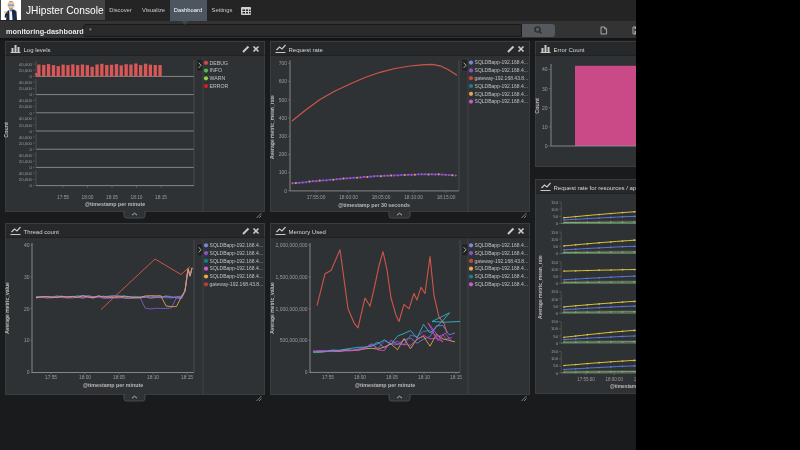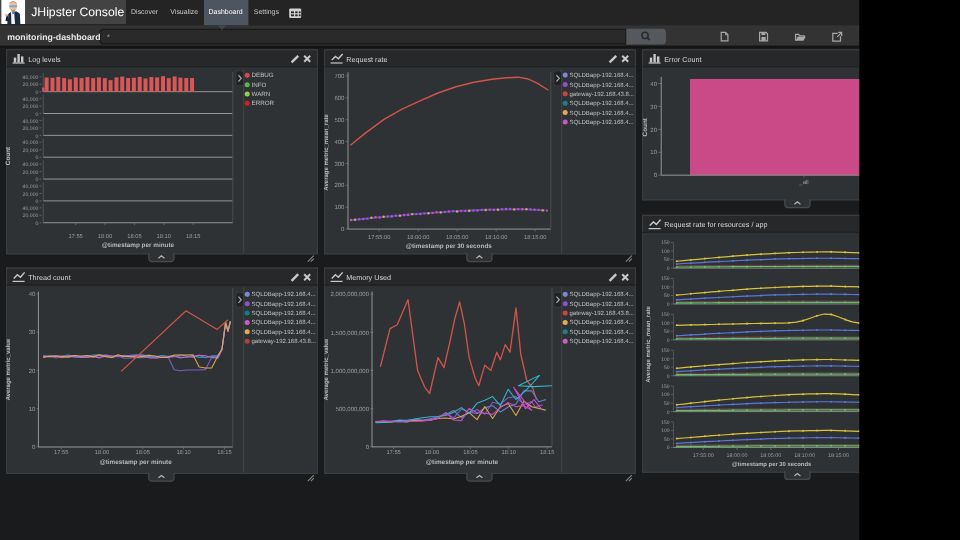--- a/index.html
+++ b/index.html
@@ -1,15 +1,15 @@
 <!DOCTYPE html>
 <html><head><meta charset="utf-8"><title>JHipster Console</title>
 <style>
 html,body{margin:0;padding:0;background:#000;}
-#app{position:relative;width:716px;height:450px;background:#1a1b1c;overflow:hidden;
+#app{position:relative;width:636px;height:450px;background:#1a1b1c;overflow:hidden;
 font-family:"Liberation Sans", sans-serif;}
 svg.overlay{position:absolute;left:0;top:0;}
 </style></head>
 <body>
 <div id="app">
 <div style="position:absolute;left:0;top:0;width:800px;height:21px;background:#242424;"></div>
 <div style="position:absolute;left:0;top:0;width:105px;height:20px;background:#434343;"></div>
 <svg style="position:absolute;left:1px;top:0;" width="20" height="20" viewBox="0 0 20 20">
 <rect width="20" height="20" fill="#ffffff"></rect>
 <g>

